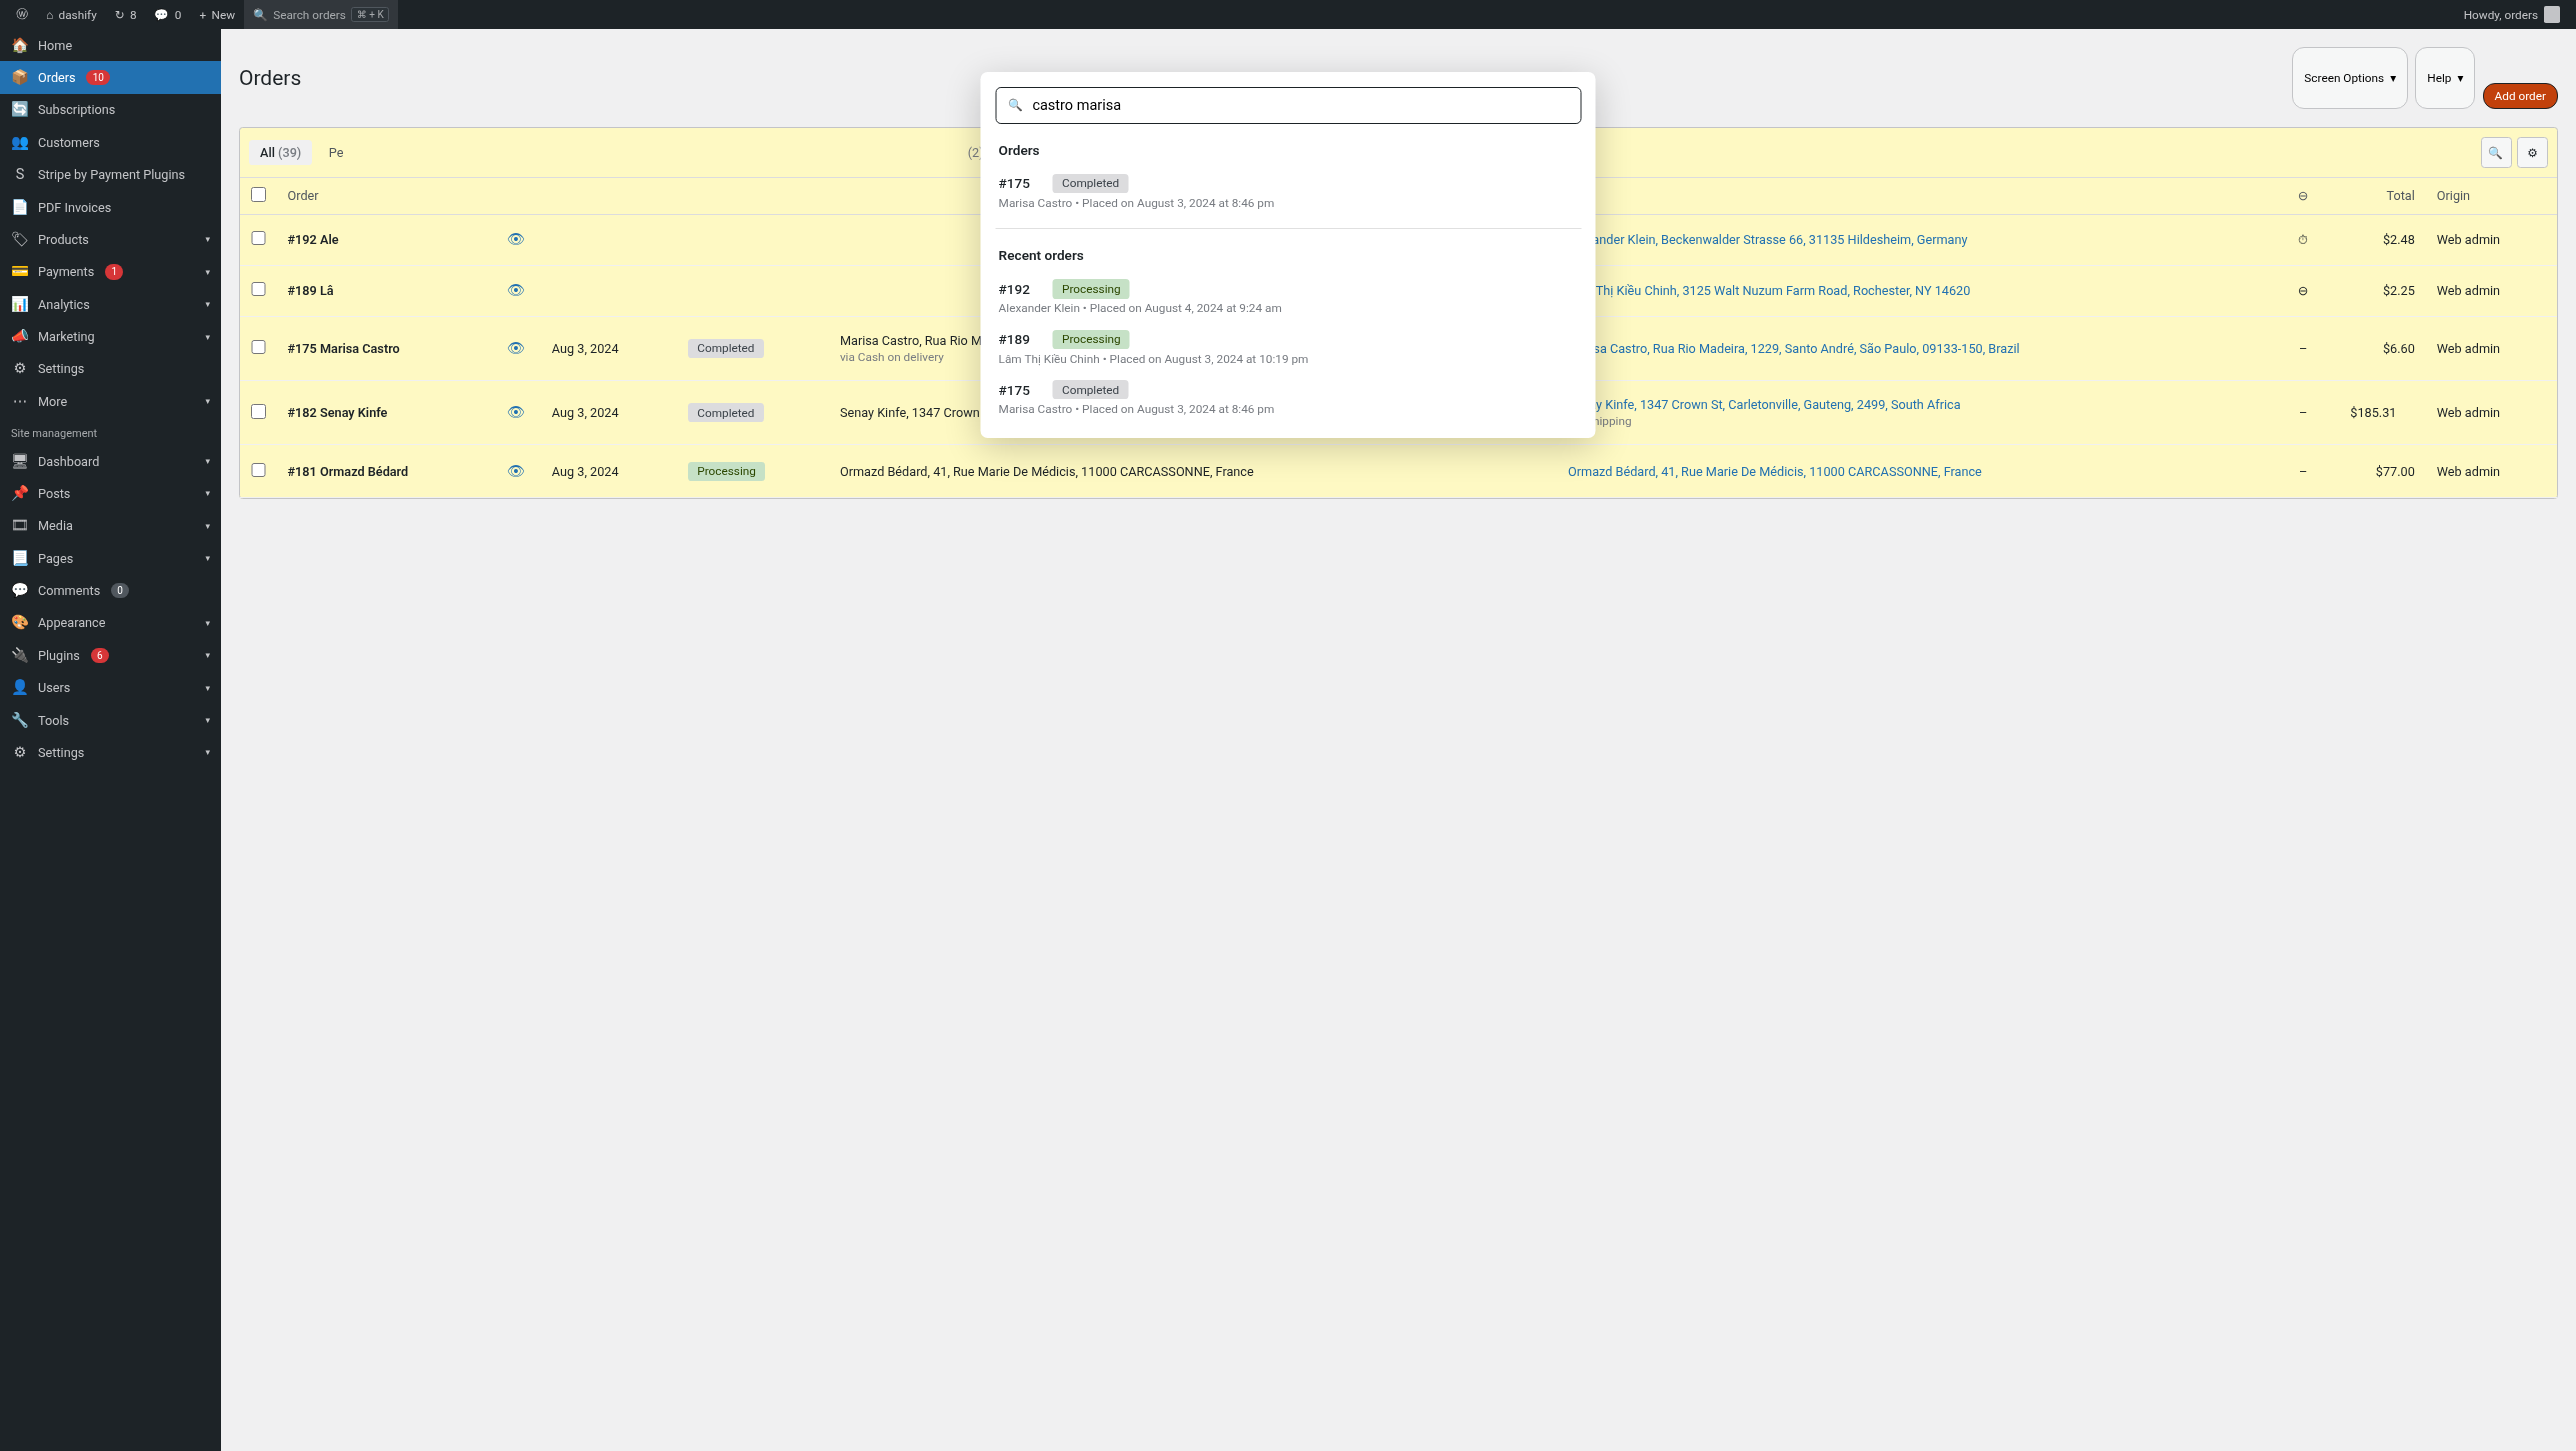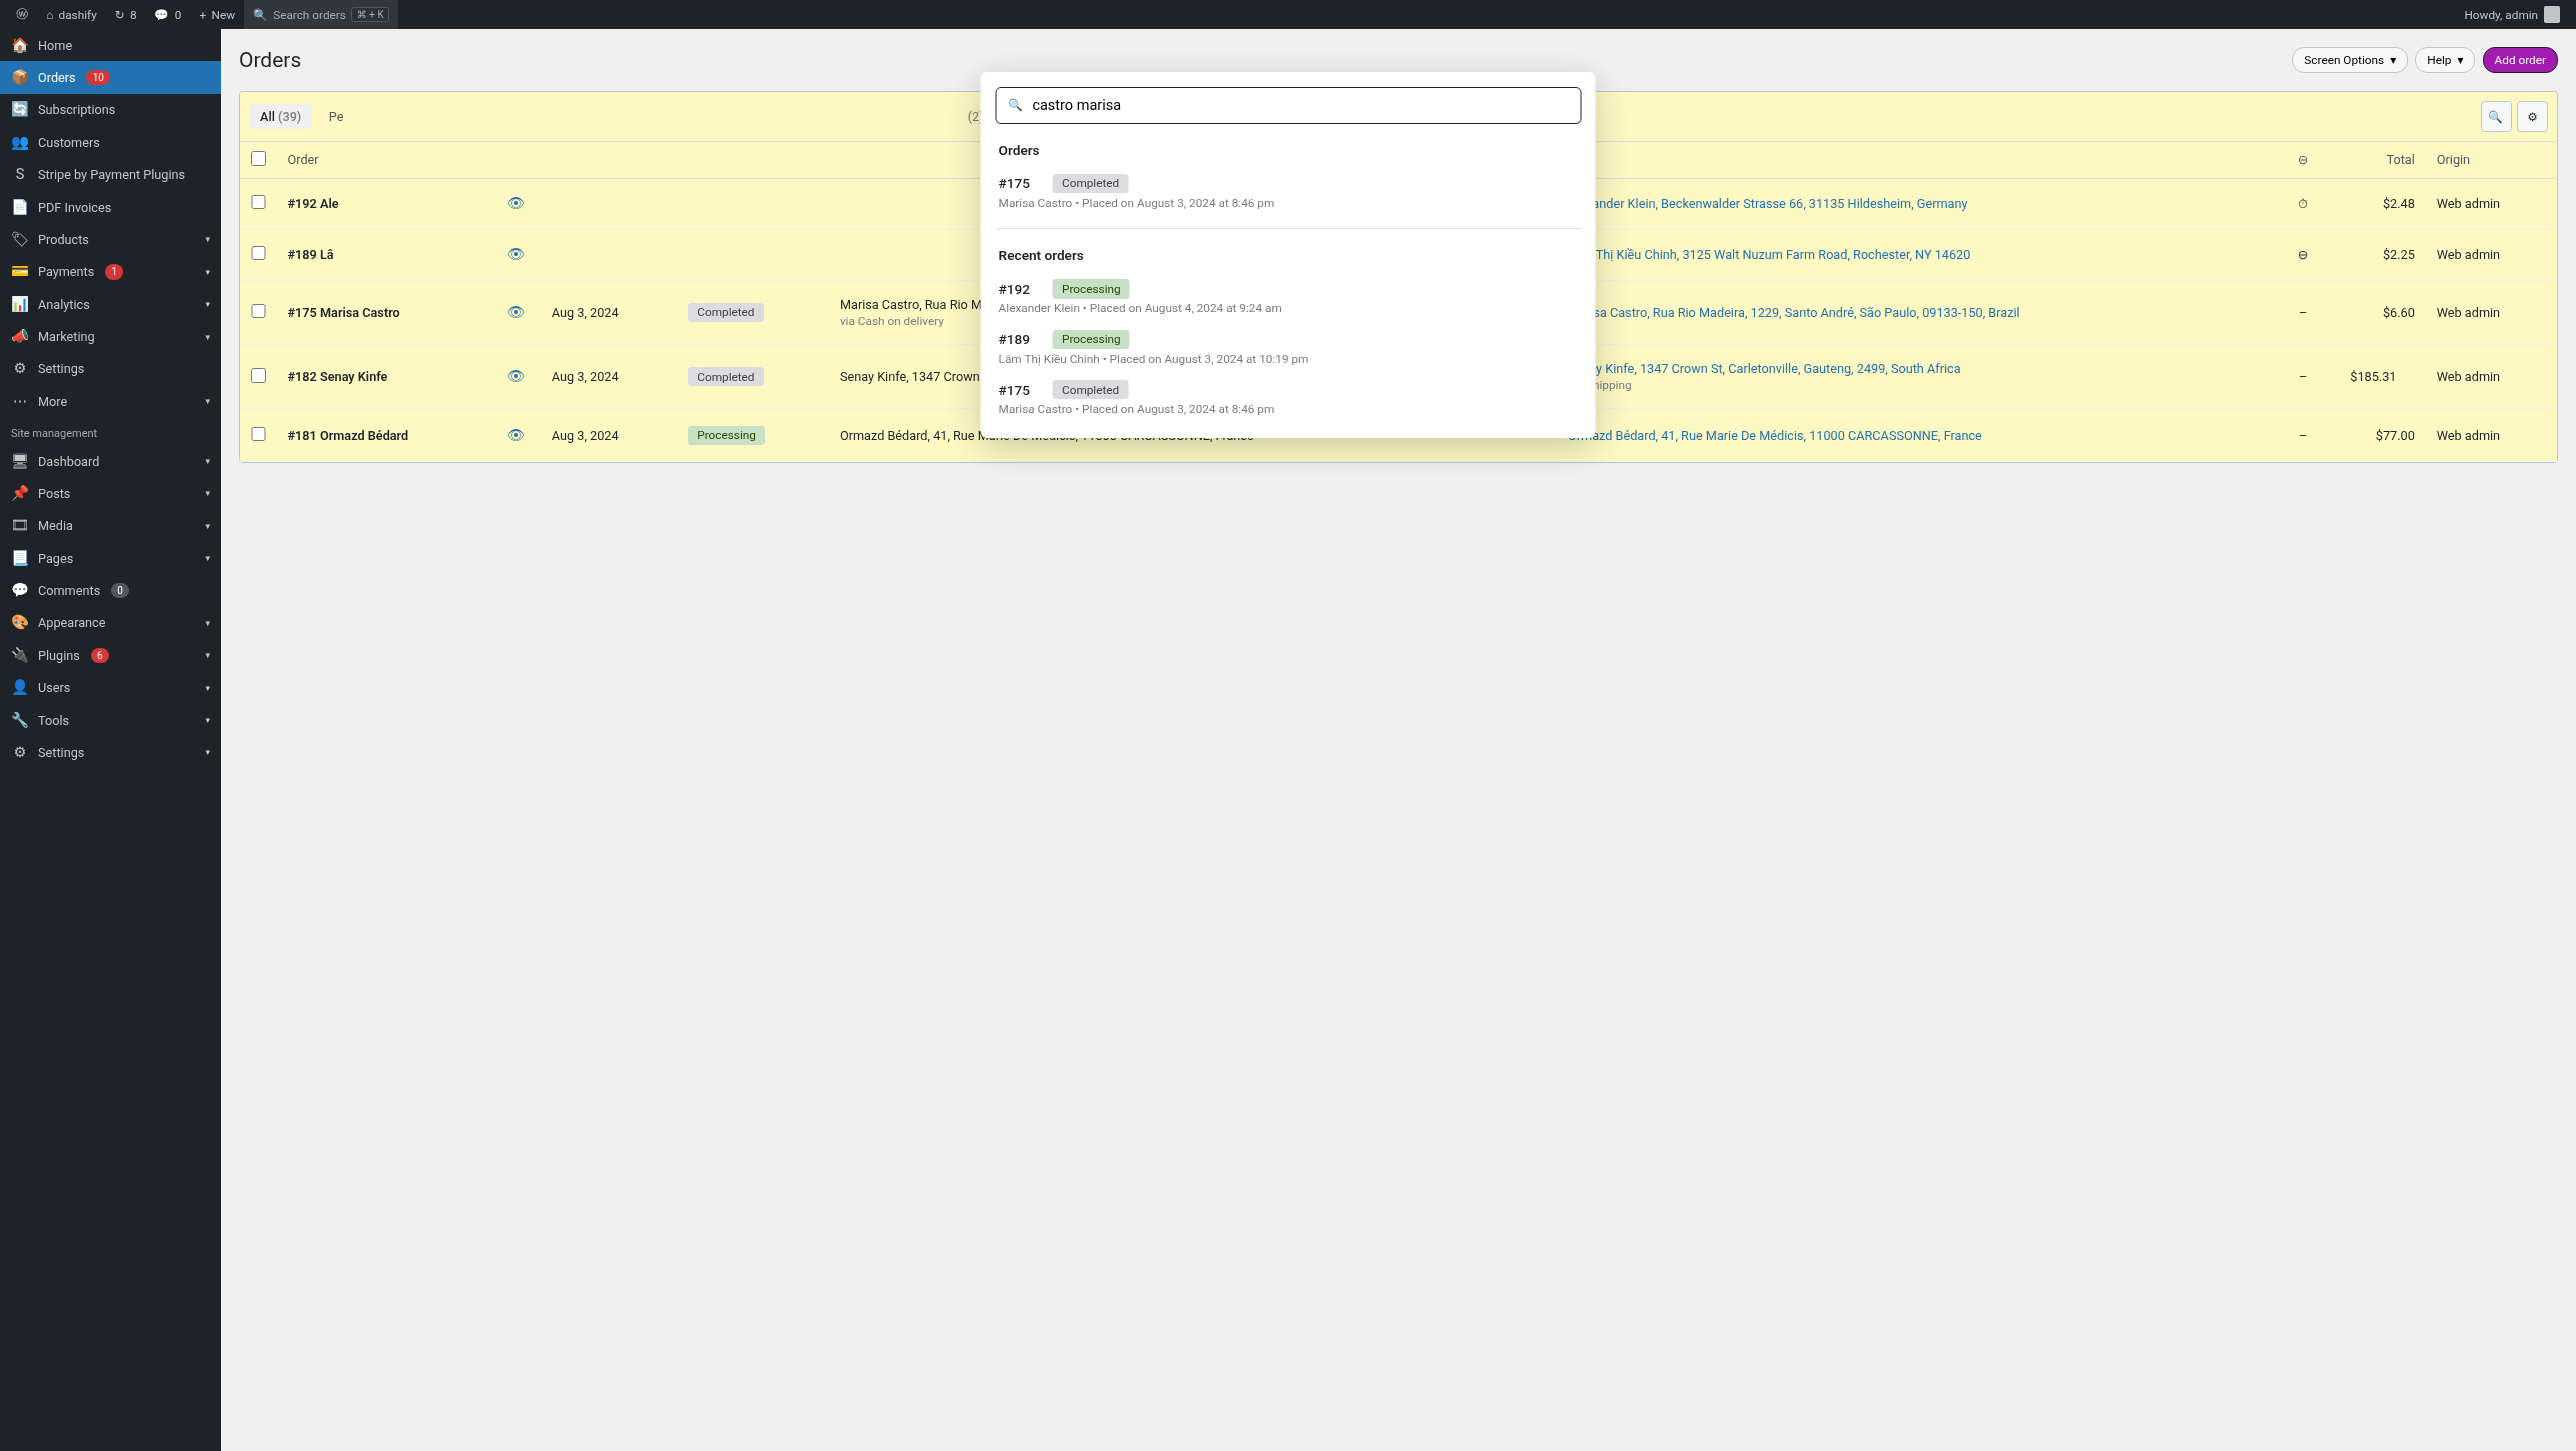--- a/index.html
+++ b/index.html
@@ -22,21 +22,21 @@
 .sidebar-item .badge-grey { background: #50575e; }
 .sidebar-section-label { padding: 9px 11px 5.4px; color: #a7aaad; font-size: 11px; }
 .sidebar-icon { width: 18px; height: 18px; display: inline-flex; align-items: center; justify-content: center; font-size: 14.5px; }
 
 
 .main { margin-left: 221px; padding: 18px; }
 .page-header { display: flex; align-items: center; justify-content: space-between; margin-bottom: 18px; }
 .page-title { font-size: 21px; font-weight: 400; }
 .page-actions { display: flex; gap: 7.2px; }
 .btn { border: 0.9px solid #c3c4c7; background: #f6f7f7; padding: 5px 11px; border-radius: 12px; cursor: pointer; font-size: 11.8px; display: flex; align-items: center; gap: 6px; }
-.btn-primary { background: #a21caf; color: #fff; border-color: #1d2327; }
+.btn-primary { background: #c2410c; color: #fff; border-color: #1d2327; margin-top: 36px; }
 
 
 .table-wrap { background: #fef9c3; border: 0.9px solid #c3c4c7; border-radius: 3.6px; }
 .tabs { display: flex; padding: 9px; gap: 5.4px; border-bottom: 0.9px solid #dcdcde; align-items: center; }
 .tab { padding: 5.4px 11px; border-radius: 3.6px; cursor: pointer; font-size: 12.7px; color: #50575e; }
 .tab.active { background: #f0f0f1; color: #1d2327; font-weight: 500; }
 .tab .count { color: #787c82; }
 .tabs-right { margin-left: auto; display: flex; gap: 5.4px; }
 .icon-btn { border: 0.9px solid #c3c4c7; background: #f6f7f7; border-radius: 3.6px; width: 31px; height: 31px; display: flex; align-items: center; justify-content: center; cursor: pointer; }
 
@@ -94,21 +94,21 @@
         <span>New</span>
       </div>
     <div class="admin-bar-search">
       <span>🔍</span>
       <span>Search orders</span>
       <span class="kbd-hint">⌘ + K</span>
     </div>
   </div>
   <div class="admin-bar-right">
     <div class="admin-bar-item">
-      <span>Howdy, admin</span>
+      <span>Howdy, orders</span>
       <span class="avatar"></span>
     </div>
   </div>
 </div>
 
 <div class="sidebar">
   <div id="sidebar-main">
       <div class="sidebar-item">
         <span class="sidebar-icon">🏠</span>
       <span>Home</span>

